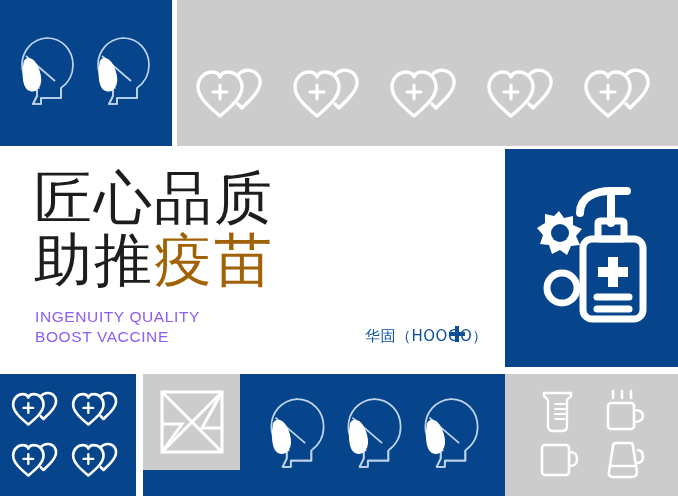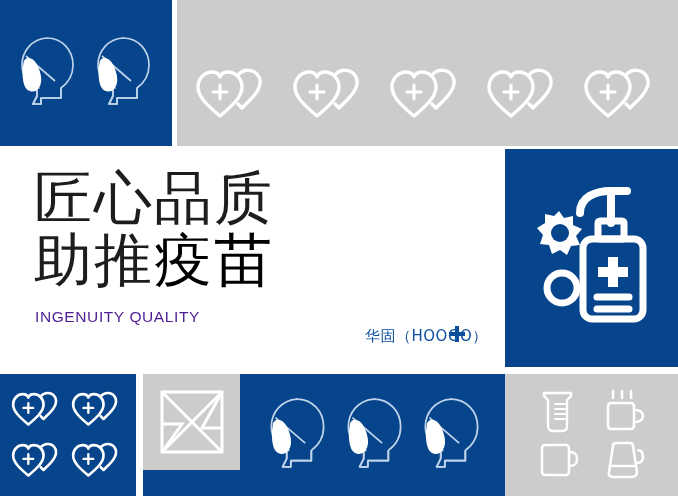--- a/index.html
+++ b/index.html
@@ -77,29 +77,29 @@
   }
   .hl-line{
     font-size:58px;
     line-height:62px;
     letter-spacing:2px;
     font-weight:400;
     color:#1d1d1d;
     white-space:nowrap;
     font-family:"DejaVu Sans","Liberation Sans",sans-serif;
   }
-  .hl-accent{color:#000000;}
+  .hl-accent{color:#a16207;}
   #subtitle-block{
     position:absolute;left:35px;top:158px;
   }
   .sub-line{
     font-size:15.5px;
     line-height:20px;
     letter-spacing:0.6px;
-    color:#4c1d95;
+    color:#8b5cf6;
     white-space:nowrap;
   }
   #brand-text{
     position:absolute;left:365px;top:178px;
     font-size:15px;
     color:#0B4F9C;
     letter-spacing:0.5px;
     white-space:nowrap;
     font-family:"DejaVu Sans","Liberation Sans",sans-serif;
   }
@@ -173,20 +173,21 @@
 
   <div class="panel" id="panel-headline">
 
     <div id="headline-block">
       <div class="hl-line">匠心品质</div>
       <div class="hl-line"><span>助推</span><span class="hl-accent">疫苗</span></div>
     </div>
 
     <div id="subtitle-block">
       <div class="sub-line">INGENUITY QUALITY</div>
+      <div class="sub-line">BOOST VACCINE</div>
     </div>
 
     <div id="brand-text">华固（HOOGO）</div>
 
     <svg id="plus-mark" viewBox="0 0 20 20">
       <path d="M8 2 L12 2 L12 8 L18 8 L18 12 L12 12 L12 18 L8 18 L8 12 L2 12 L2 8 L8 8 Z" fill="#0B4F9C"></path>
     </svg>
 
   </div>
 

